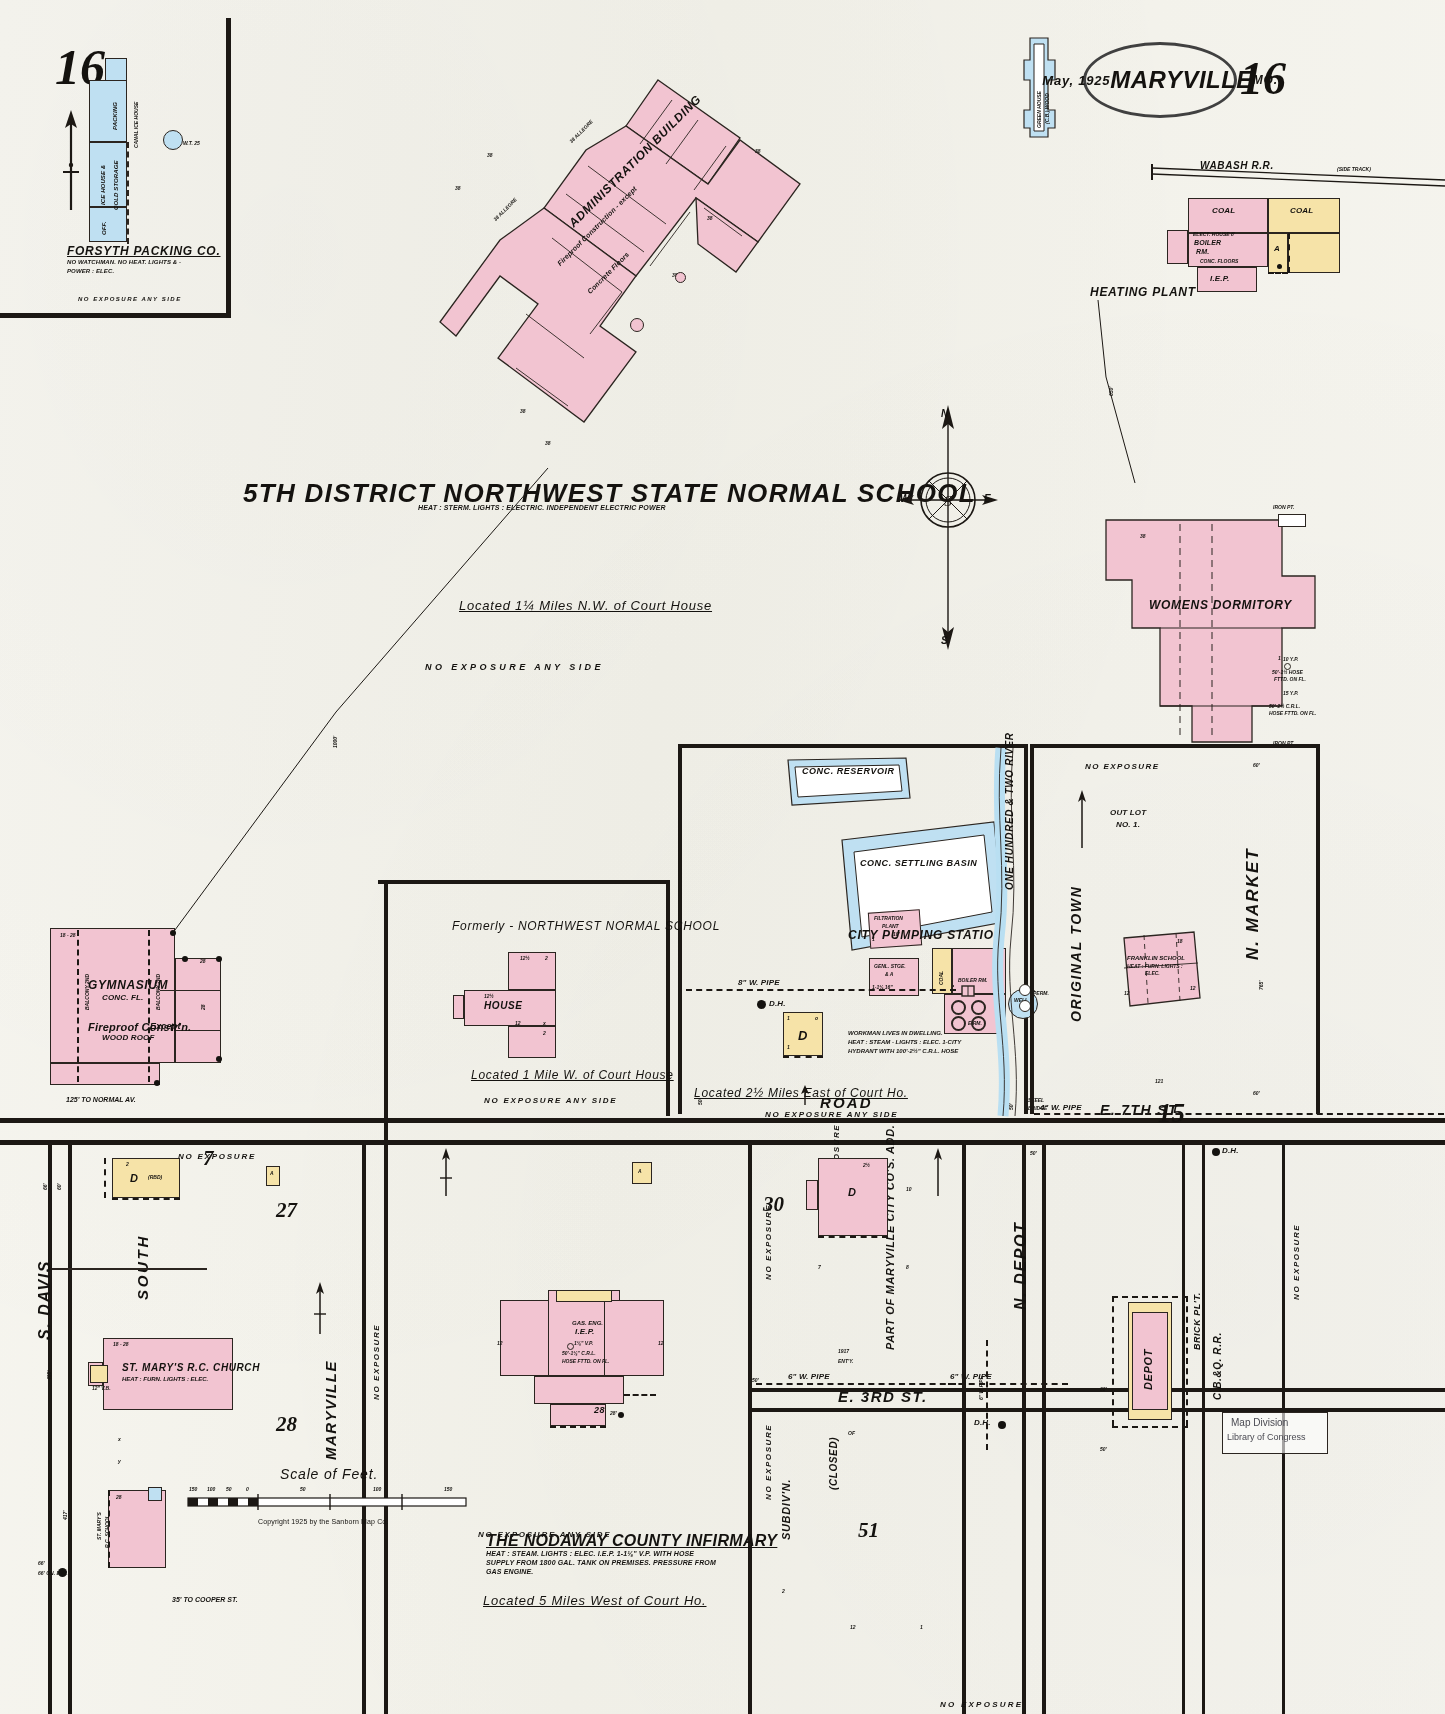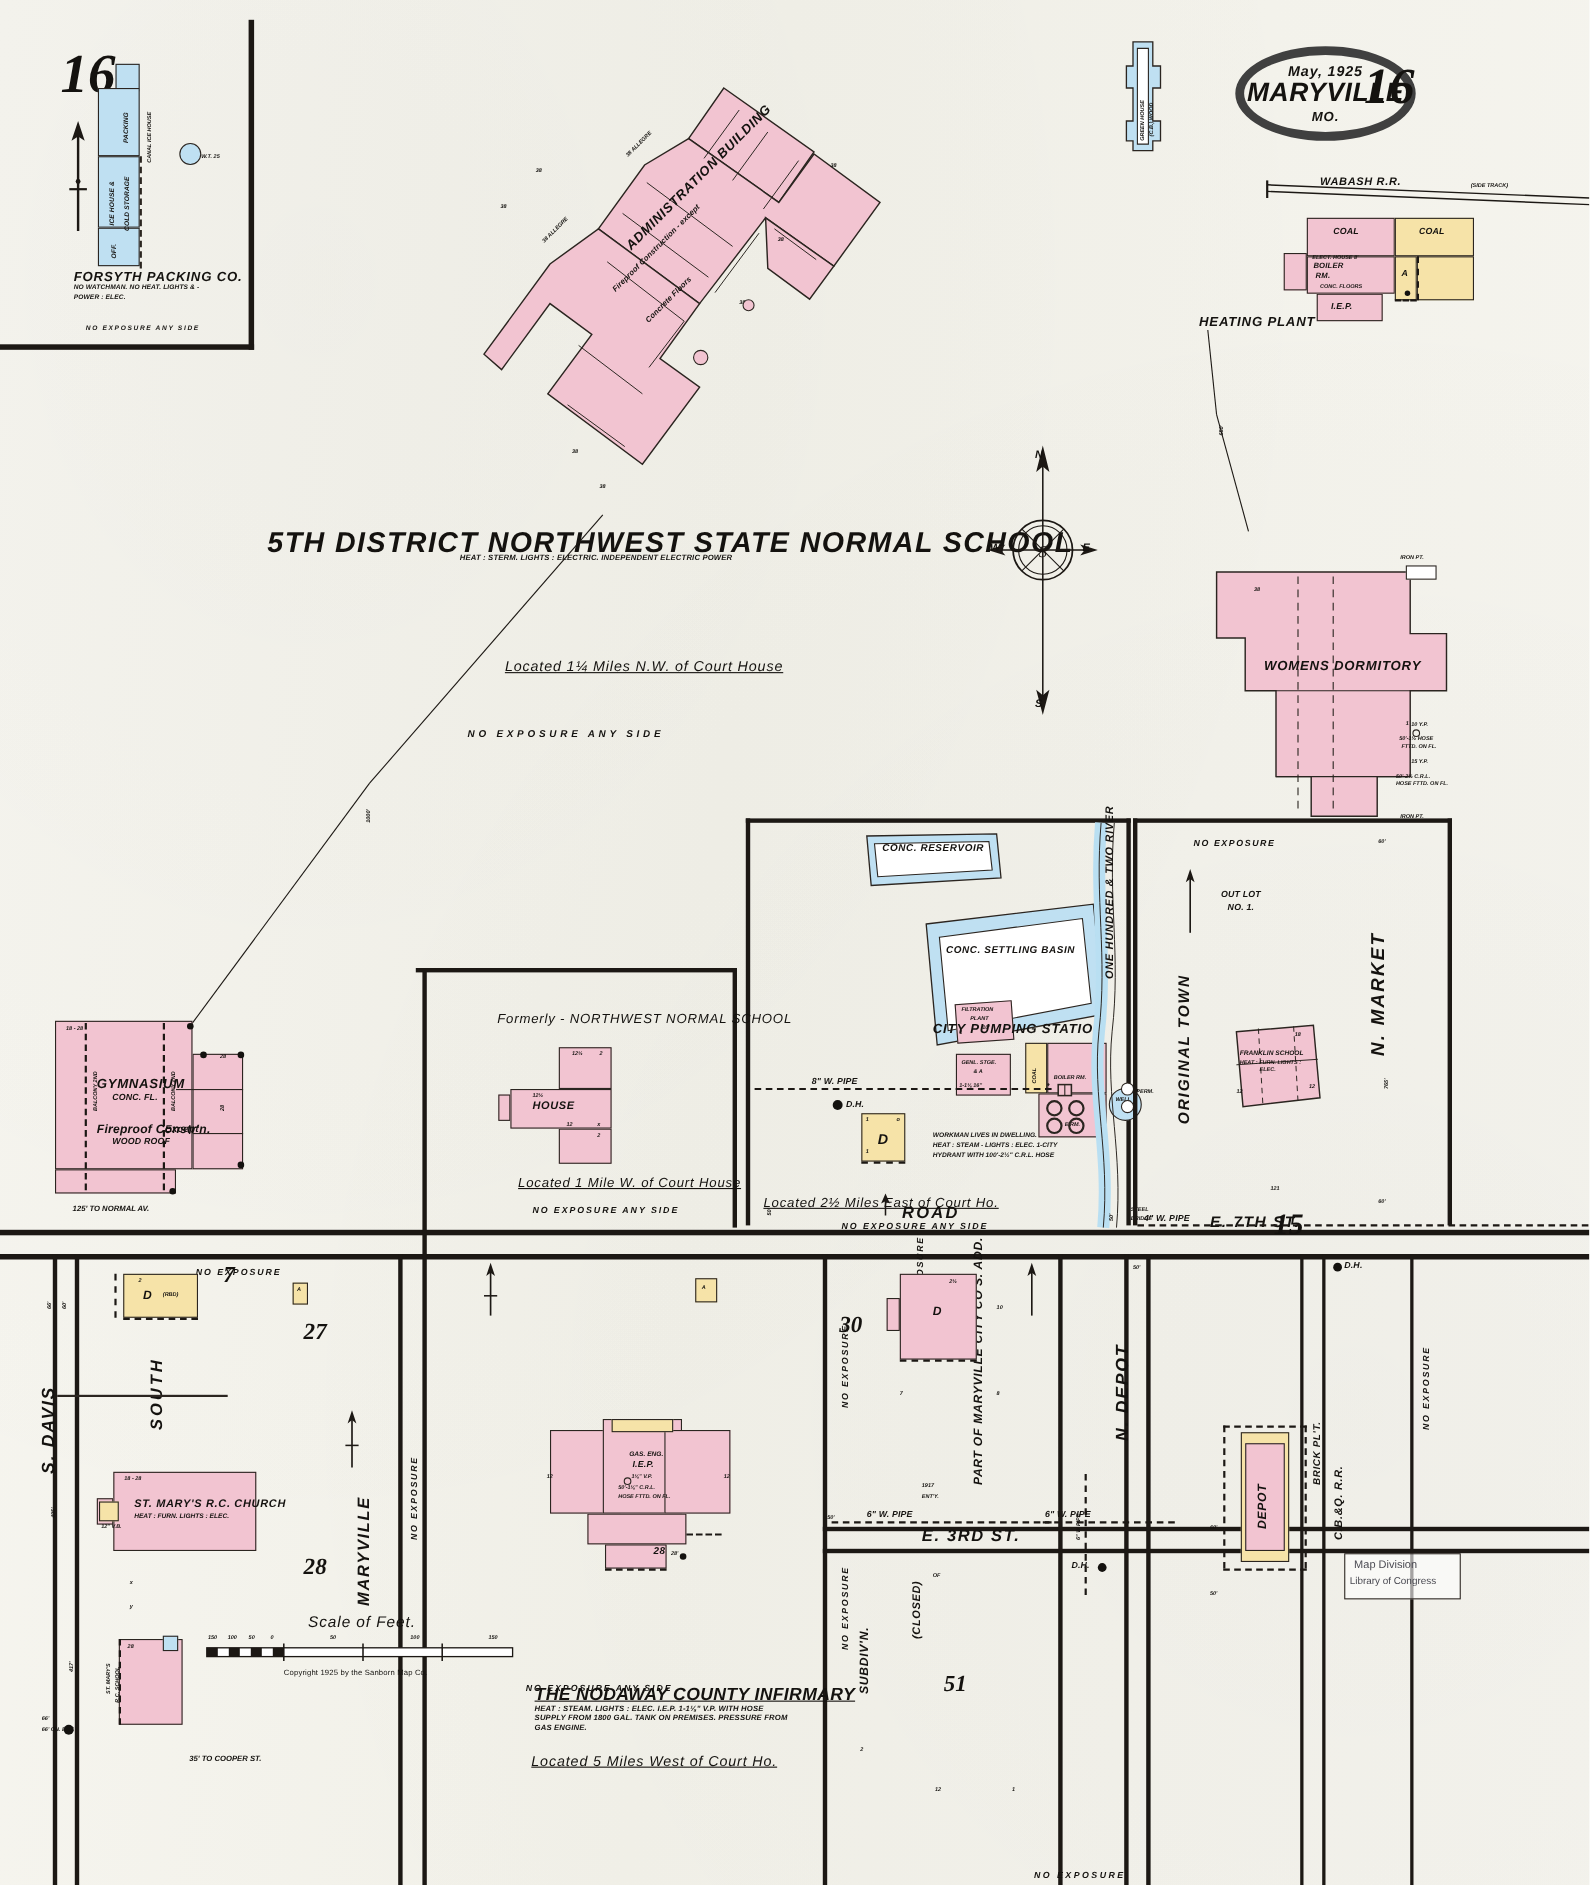--- a/index.html
+++ b/index.html
@@ -30,24 +30,23 @@
   .rule{position:absolute;background:#1c1814;}
   .dash{position:absolute;border-top:2px dashed #1c1814;}
   .dashv{position:absolute;border-left:2px dashed #1c1814;}
   .thin{position:absolute;background:#2b2520;}
   .street{position:absolute;background:#1c1814;}
   .u{text-decoration:underline;}
   .rot-90{transform:rotate(-90deg);transform-origin:0 0;}
   .rot-45{transform:rotate(-45deg);transform-origin:0 0;}
   .pagenum{font-family:"Liberation Serif",serif;font-weight:bold;font-style:italic;}
   .oval{
-    position:absolute;border:8px solid #404040;border-radius:50%;
-    display:flex;flex-direction:column;align-items:center;justify-content:center;
+    position:absolute;border:3px solid #404040;border-radius:50%;
+    display:flex;flex-direction:row;align-items:center;justify-content:center;
     background:transparent;
-    margin-left:40px;
   }
   .dot{position:absolute;border-radius:50%;background:#14120f;}
   .circ{position:absolute;border-radius:50%;border:1.2px solid #2b2520;}
   svg{display:block;overflow:visible;}
 </style>
 </head>
 <body>
 
 <div id="sheet">
   <div id="paper-texture"></div>
@@ -74,21 +73,21 @@
 
     <div class="lbl tiny rot-90" style="left:112px;top:130px;">PACKING</div>
     <div class="lbl tiny rot-90" style="left:100px;top:205px;">ICE HOUSE &amp;</div>
     <div class="lbl tiny rot-90" style="left:113px;top:210px;">COLD STORAGE</div>
     <div class="lbl tiny rot-90" style="left:101px;top:235px;">OFF.</div>
     <div class="lbl micro rot-90" style="left:133px;top:148px;">CANAL ICE HOUSE</div>
 
     <div class="circ" style="left:163px;top:130px;width:18px;height:18px;background:#bfe0f2;"></div>
     <div class="lbl micro" style="left:183px;top:140px;">W.T. 25</div>
 
-    <div class="lbl sanborn" style="left:67px;top:244px;font-size:12px;">FORSYTH PACKING CO.</div>
+    <div class="lbl sanborn" style="left:67px;top:244px;font-size:12px;text-decoration:underline;">FORSYTH PACKING CO.</div>
     <div class="lbl tiny" style="left:67px;top:259px;">NO WATCHMAN. NO HEAT. LIGHTS &amp; -</div>
     <div class="lbl tiny" style="left:67px;top:268px;">POWER : ELEC.</div>
     <div class="lbl tiny" style="left:78px;top:296px;letter-spacing:.25em;">NO  EXPOSURE  ANY  SIDE</div>
   </div>
 
   <div>
     <svg style="position:absolute;left:1022px;top:36px;" width="36" height="104">
       <path d="M8,2 L26,2 L26,24 L33,24 L33,44 L26,44 L26,74 L33,74 L33,92 L26,92 L26,101 L8,101 L8,92 L2,92 L2,74 L8,74 L8,44 L2,44 L2,24 L8,24 Z" fill="#bfe0f2" stroke="#2b2520" stroke-width="1.2"></path>
       <path d="M12,8 L22,8 L22,95 L12,95 Z" fill="#ffffff" stroke="#2b2520" stroke-width="1"></path>
     </svg>

